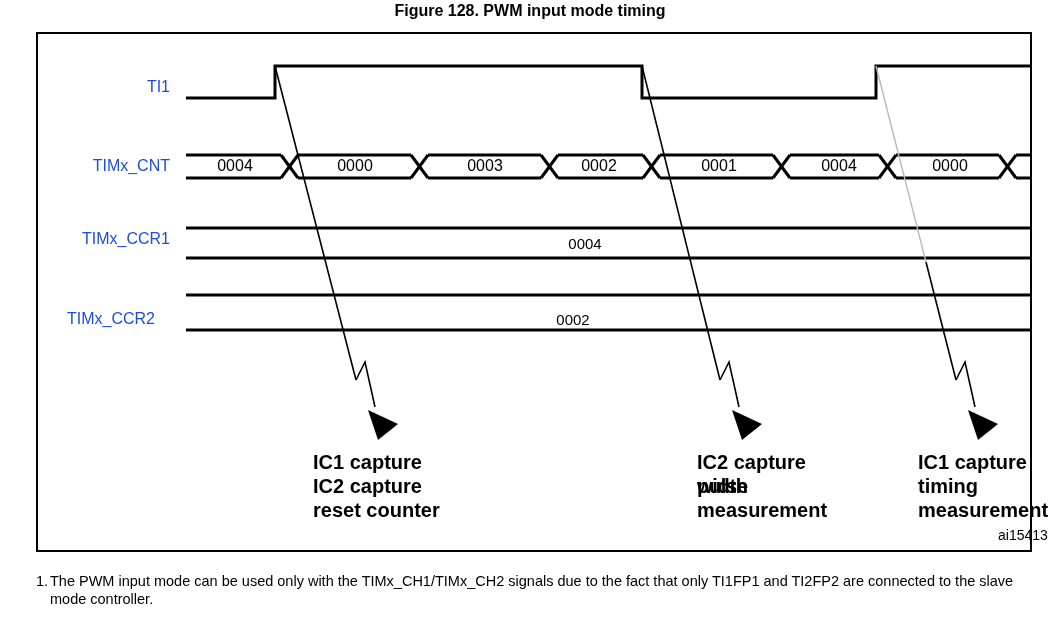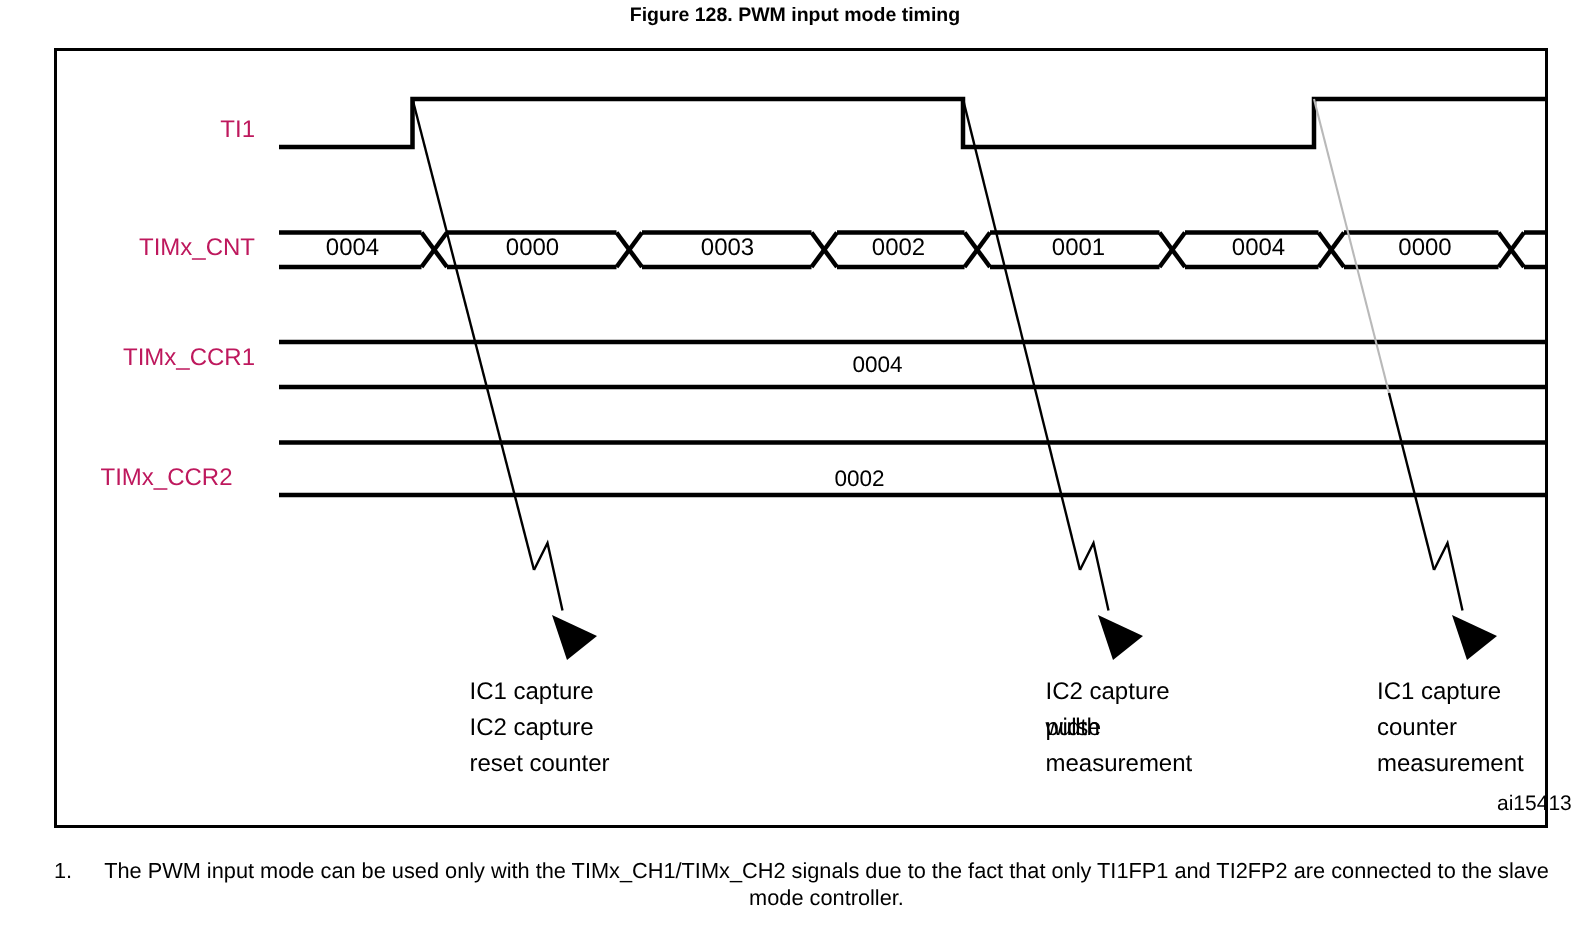--- a/index.html
+++ b/index.html
@@ -12,21 +12,21 @@
     overflow:hidden;
     position:relative;
   }
   #root{position:relative;width:1060px;height:626px;}
 
   
   .fig-title{
     position:absolute;
     left:0;top:2px;width:1060px;
     text-align:center;
-    font-size:13px;
+    font-size:16px;
     font-weight:bold;
     letter-spacing:0px;
     white-space:nowrap;
   }
 
   
   .fig-frame{
     position:absolute;
     left:36px;top:32px;
     width:996px;height:520px;
@@ -41,21 +41,21 @@
     left:36px;top:32px;
     width:996px;height:520px;
   }
 
   
   .sig-label{
     position:absolute;
     font-size:16px;
     text-align:right;
     white-space:nowrap;
-    color:#be185d;
+    color:#1d4ed8;
   }
   .lbl-ti1   {left:40px;top:78px;width:130px;}
   .lbl-cnt   {left:20px;top:157px;width:150px;}
   .lbl-ccr1  {left:20px;top:230px;width:150px;}
   .lbl-ccr2  {left:5px;top:310px;width:150px;}
 
   
   .cnt-val{
     position:absolute;
     top:157px;
@@ -71,23 +71,24 @@
     text-align:center;
     white-space:nowrap;
     width:120px;
   }
   .ccr1-val{left:525px;top:235px;}
   .ccr2-val{left:513px;top:311px;}
 
   
   .annot{
     position:absolute;
-    font-size:16px;
+    font-size:20px;
     line-height:24px;
     white-space:nowrap;
+    font-weight:bold;
   }
   .annot-1{left:313px;top:450px;}
   .annot-2{left:697px;top:450px;}
   .annot-3{left:918px;top:450px;}
 
   
   .artifact{
     position:relative;
     display:inline-block;
     letter-spacing:-0.3px;
@@ -111,23 +112,22 @@
     position:absolute;
     left:36px;top:572px;
     width:1000px;
     font-size:14.5px;
     line-height:18px;
   }
   .footnote .fn-num{
     position:absolute;left:0;top:0;width:28px;
   }
   .footnote .fn-body{
-    margin-left:30px;
+    margin-left:14px;
     display:block;
-    text-align:center;
   }
 </style>
 </head>
 <body>
 
 <div id="root">
 
   <div class="fig-title">Figure 128. PWM input mode timing</div>
 
   <div class="fig-frame"></div>
@@ -242,21 +242,21 @@
     <div>IC2 capture</div>
     <div class="artifact">
       <span class="ov">pulse</span>
       <span>width</span>
     </div>
     <div>measurement</div>
   </div>
 
   <div class="annot annot-3">
     <div>IC1 capture</div>
-    <div>counter</div>
+    <div>timing</div>
     <div>measurement</div>
   </div>
 
   <div class="ai-code">ai15413</div>
 
   <div class="footnote">
     <span class="fn-num">1.</span>
     <span class="fn-body">The PWM input mode can be used only with the TIMx_CH1/TIMx_CH2 signals due to the fact that only TI1FP1 and TI2FP2 are connected to the slave mode controller.</span>
   </div>
 

